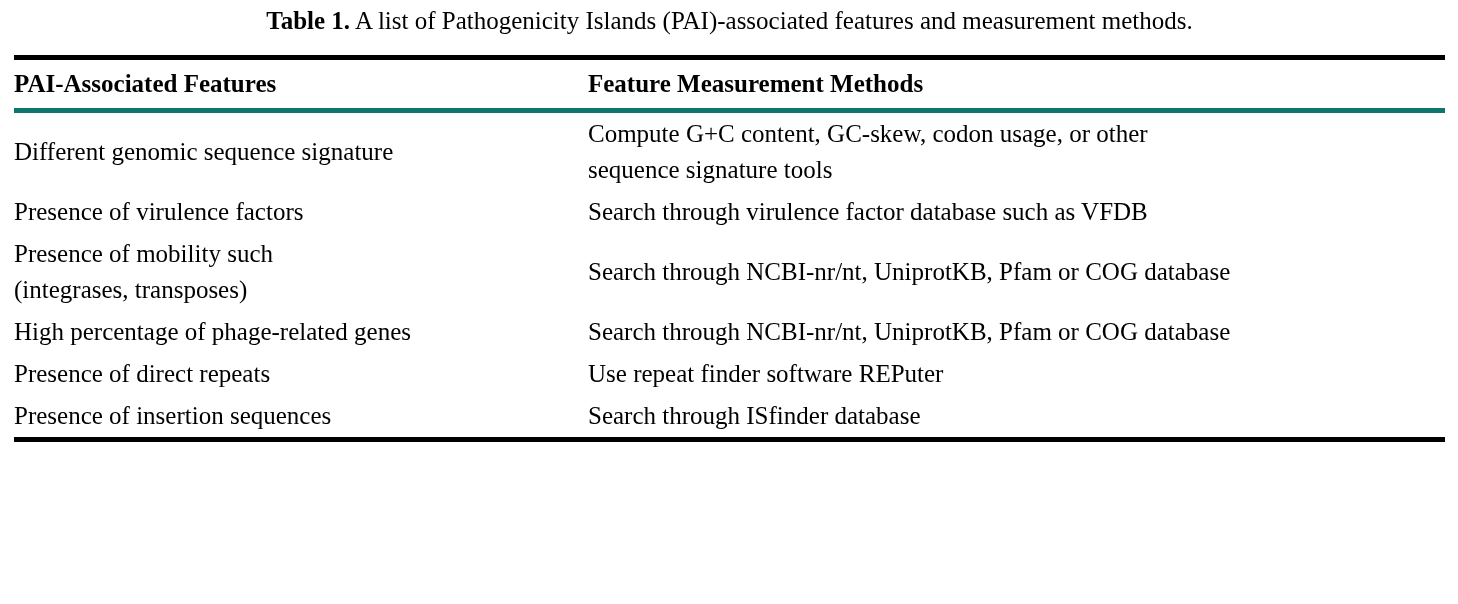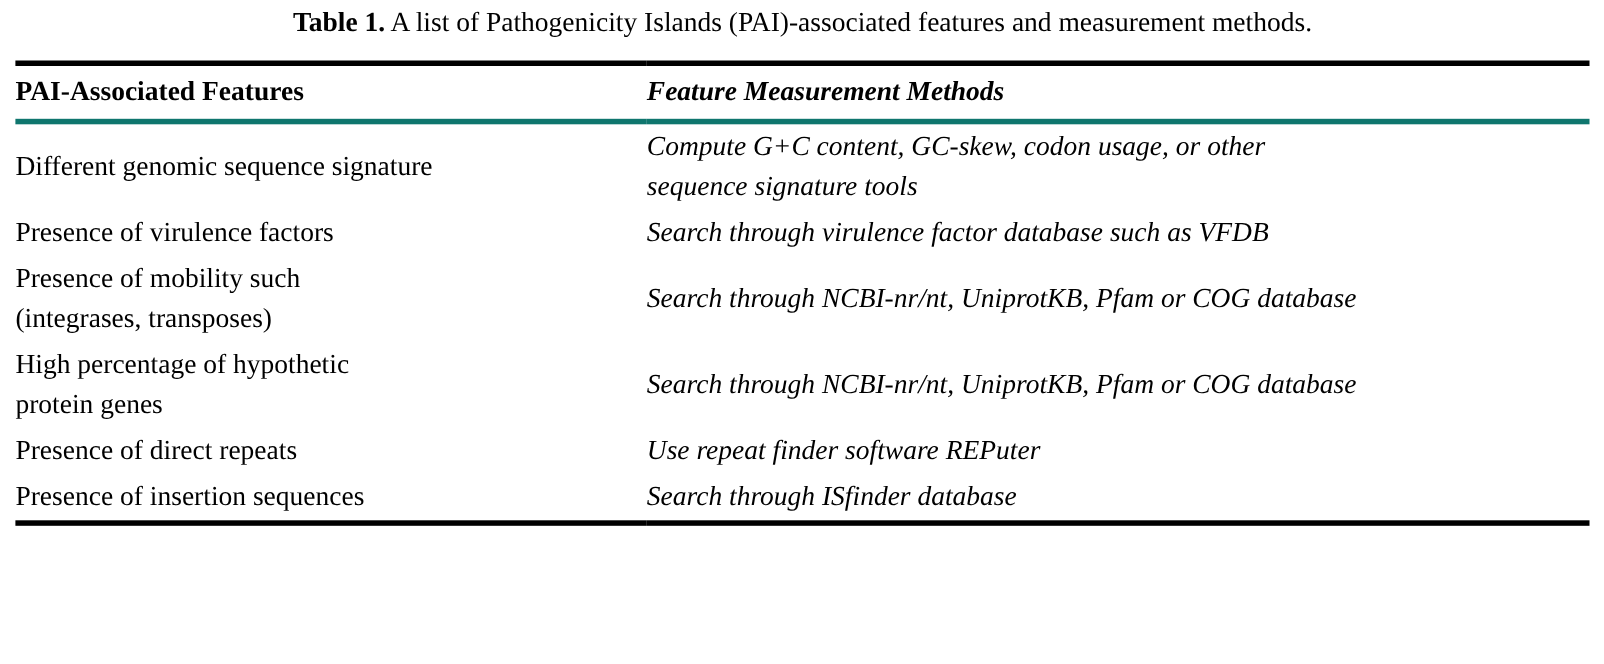--- a/index.html
+++ b/index.html
@@ -73,21 +73,21 @@
   }
   table.pai tbody tr.last-row td {
     border-bottom: 0;
   }
   table.pai tbody {
     border-bottom: 5px solid #000;
   }
 
   
   .cell1 { padding-left: 14px; padding-right: 8px; }
-  .cell2 { padding-left: 14px; padding-right: 6px; font-style: italic; }
+  .cell2 { padding-left: 14px; padding-right: 6px; }
 
   
   tr.r-tall td { height: 78px; }
   tr.r-short td { height: 42px; }
   tr.r-first td { padding-top: 6px; }
   tr.r-lastpad td { padding-bottom: 8px; margin-left: 39px; }
 
   .two-line { display: block; }
   .two-line span { display: block; }
 </style>
@@ -142,33 +142,30 @@
             <span class="two-line">
               <span>Presence of mobility such</span>
               <span>(integrases, transposes)</span>
             </span>
           </td>
           <td class="cell2">
             <span>Search through NCBI-nr/nt, UniprotKB, Pfam or COG database</span>
           </td>
         </tr>
 
-
-
-        <tr class="r-tall">
+        <tr class="r-short">
           <td class="cell1">
-            <span class="two-line">
-              <span>High percentage of hypothetic</span>
-              <span>protein genes</span>
-            </span>
+            <span>High percentage of phage-related genes</span>
           </td>
           <td class="cell2">
             <span>Search through NCBI-nr/nt, UniprotKB, Pfam or COG database</span>
           </td>
         </tr>
+
+
 
         <tr class="r-short">
           <td class="cell1">
             <span>Presence of direct repeats</span>
           </td>
           <td class="cell2">
             <span>Use repeat finder software REPuter</span>
           </td>
         </tr>
 

